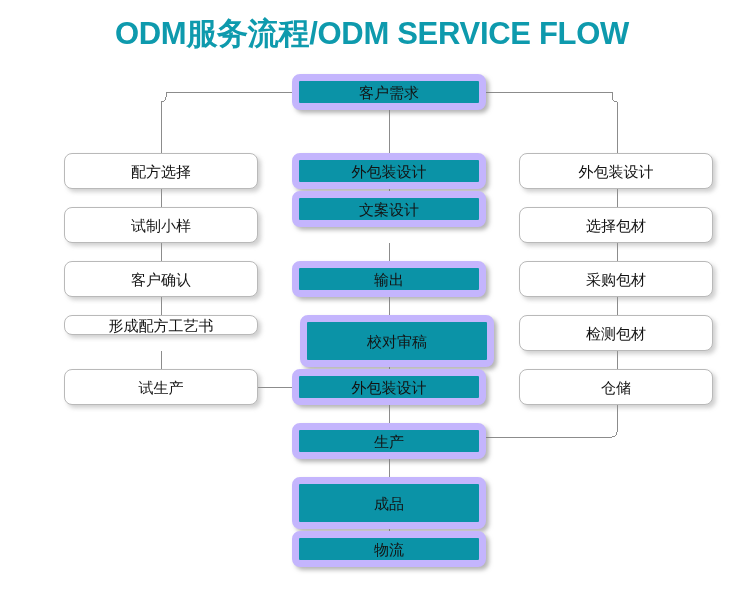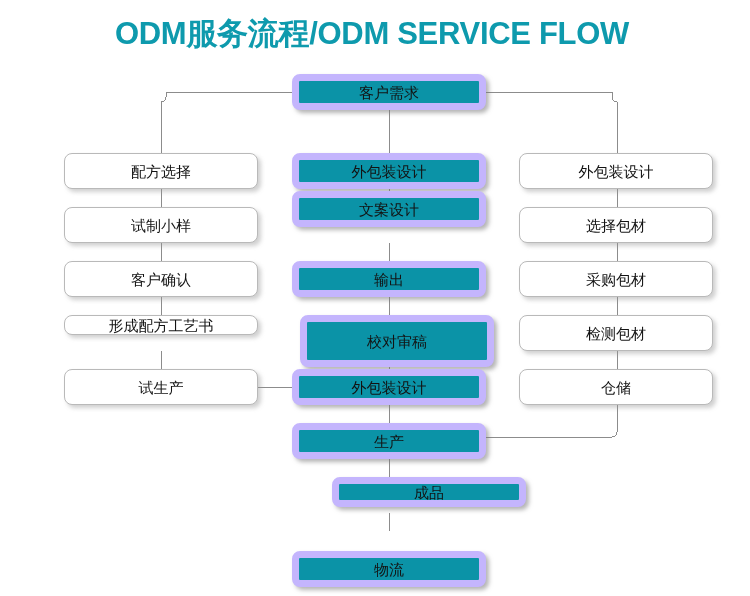--- a/index.html
+++ b/index.html
@@ -140,24 +140,24 @@
   </div>
   <div class="node teal" style="left:300px; top:315px; width:194px; height:52px;">
     <span>校对审稿</span>
   </div>
   <div class="node teal" style="left:292px; top:369px; width:194px; height:36px;">
     <span>外包装设计</span>
   </div>
   <div class="node teal" style="left:292px; top:423px; width:194px; height:36px;">
     <span>生产</span>
   </div>
-  <div class="node teal" style="left:292px; top:477px; width:194px; height:30px;margin-left:40px;">
+  <div class="node teal" style="left:292px; top:477px; width:194px; height:52px;">
     <span>成品</span>
   </div>
-  <div class="node teal" style="left:292px; top:531px; width:194px; height:36px;margin-top:20px;">
+  <div class="node teal" style="left:292px; top:531px; width:194px; height:36px;">
     <span>物流</span>
   </div>
 
   <div class="node plain" style="left:519px; top:153px; width:194px; height:36px;">
     <span>外包装设计</span>
   </div>
   <div class="node plain" style="left:519px; top:207px; width:194px; height:36px;">
     <span>选择包材</span>
   </div>
   <div class="node plain" style="left:519px; top:261px; width:194px; height:36px;">

